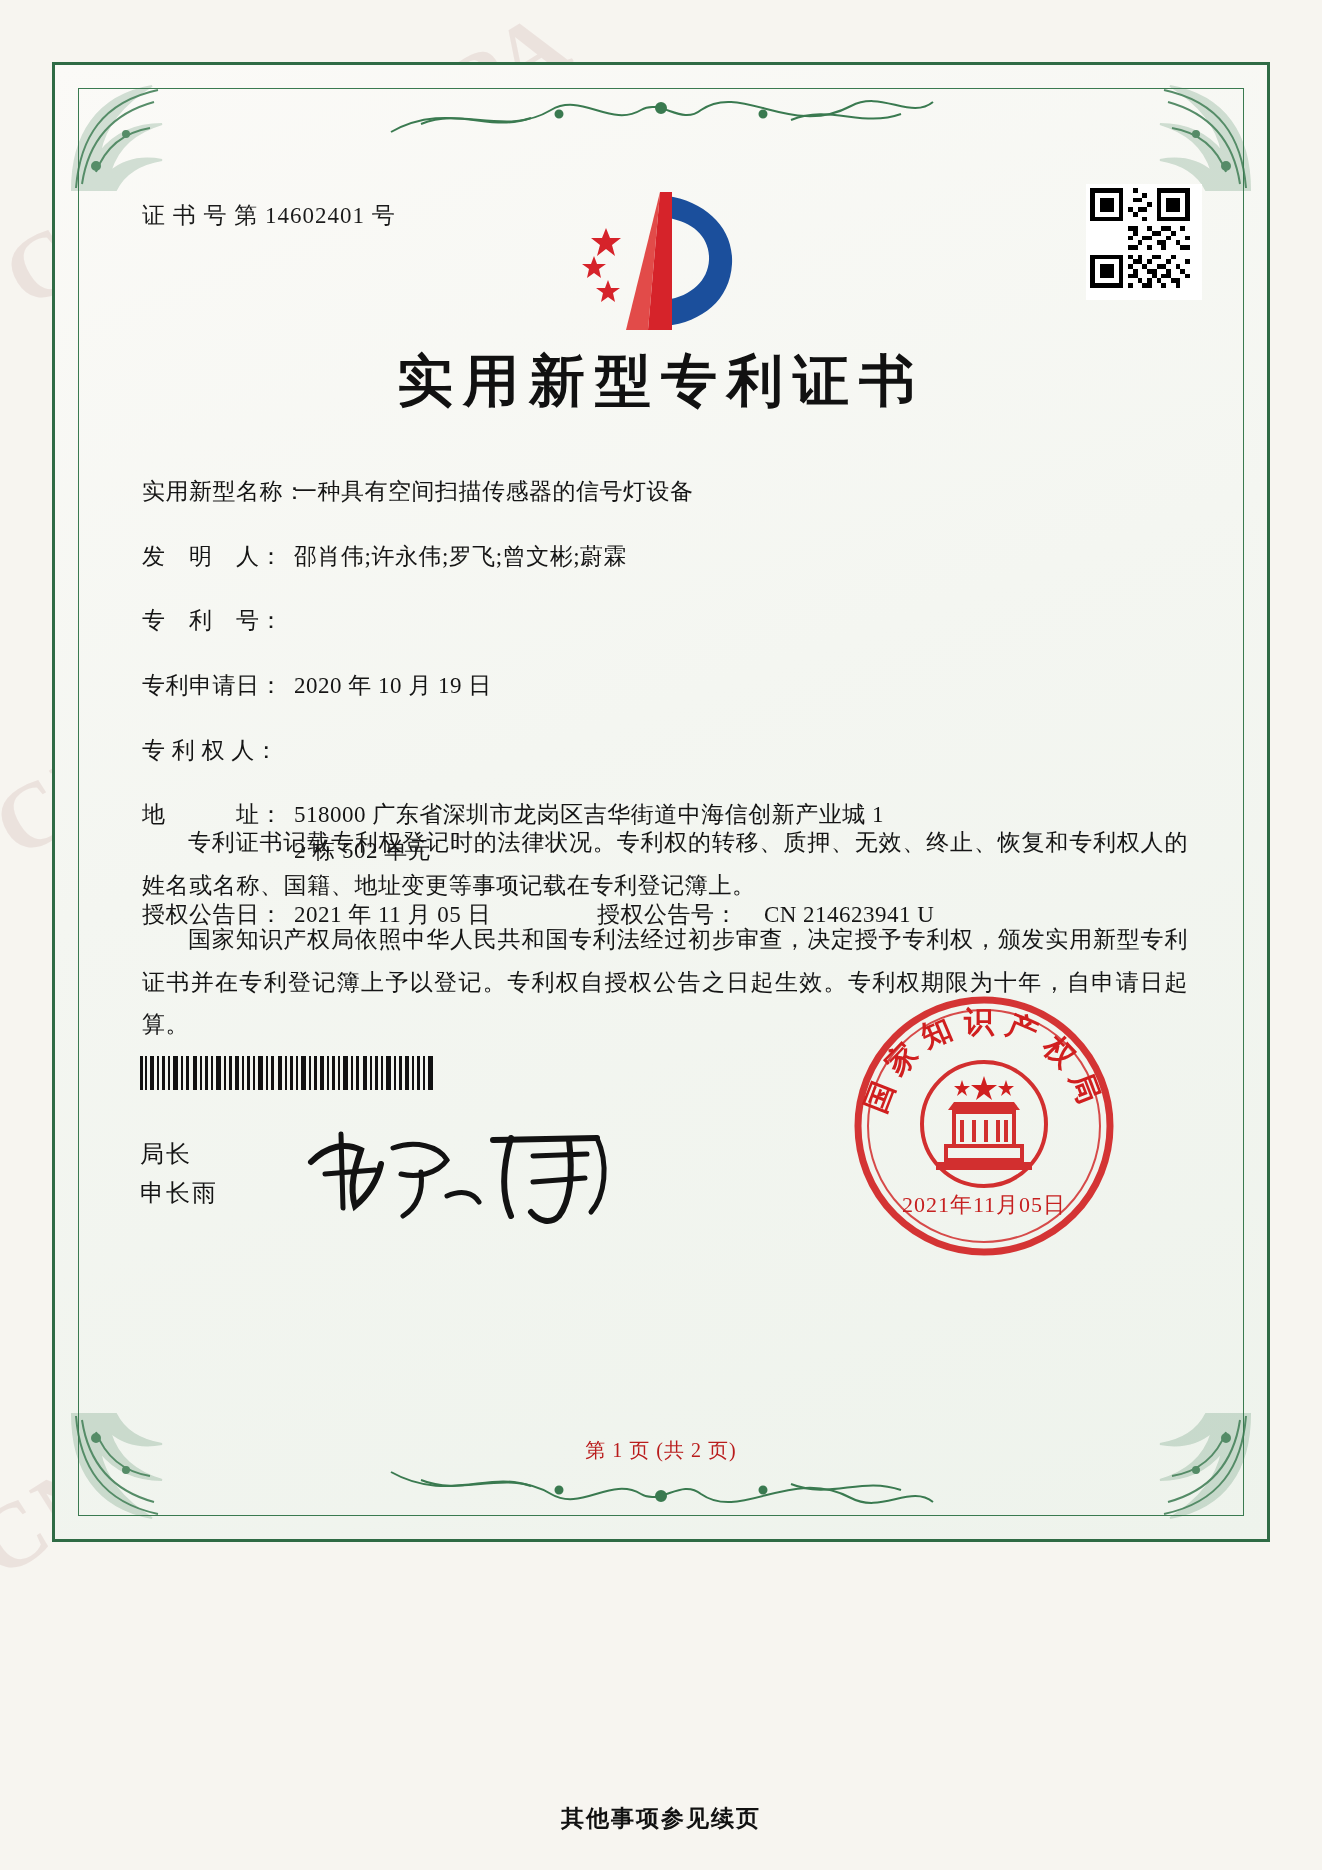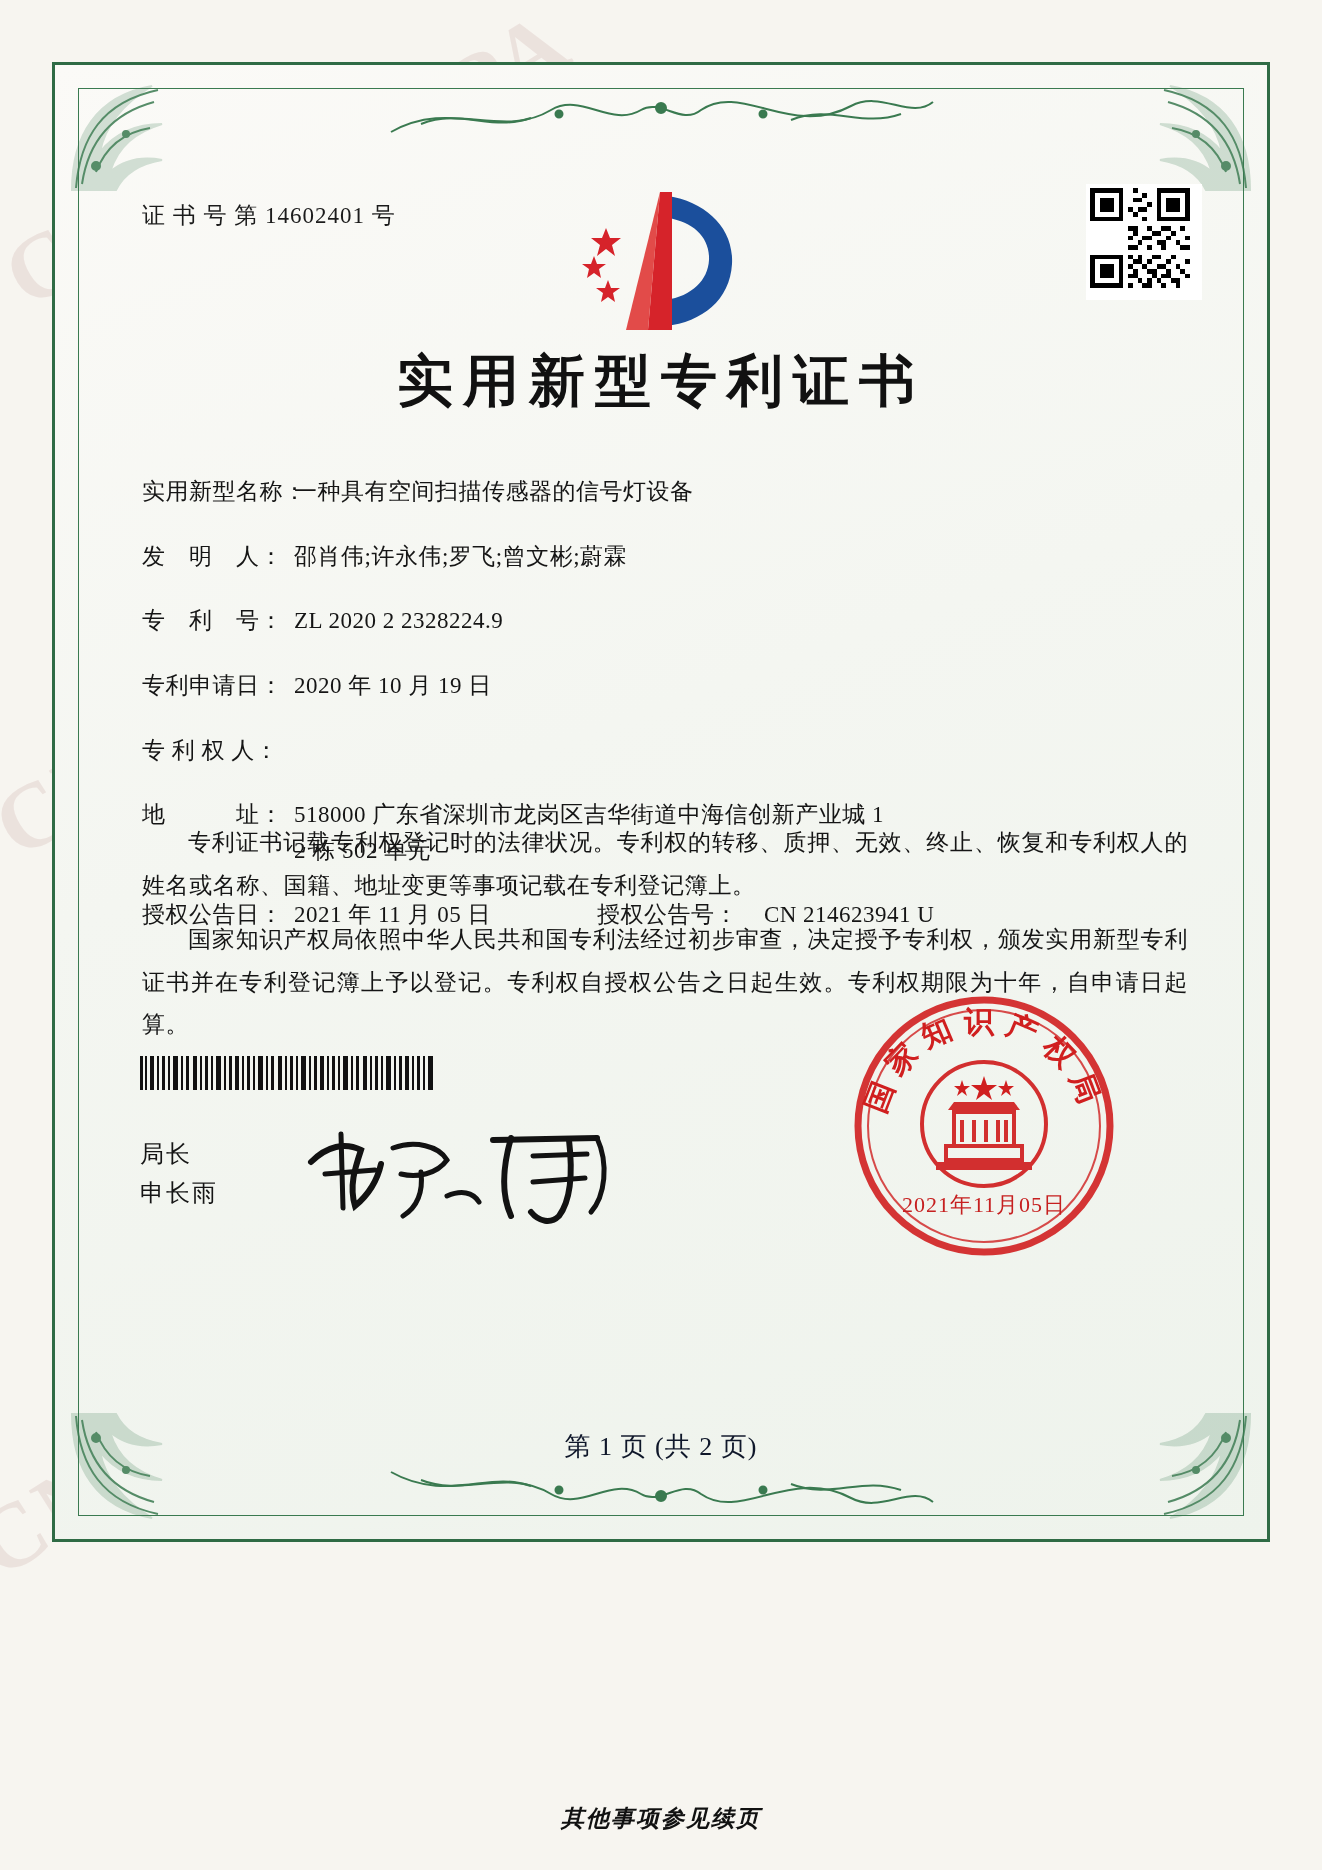--- a/index.html
+++ b/index.html
@@ -231,38 +231,37 @@
     color: #c62020;
     letter-spacing: 1px;
   }
 
   .page-no {
     position: absolute;
     left: 0;
     right: 0;
     bottom: 18px;
     text-align: center;
-    font-size: 26px;
-    color: #0f172a;
+    font-size: 20px;
+    color: #b91c1c;
     letter-spacing: 1px;
     margin-top: 41px;
   }
 
   .footnote {
     position: absolute;
     left: 0;
     right: 0;
     bottom: 36px;
     text-align: center;
     font-size: 23px;
     color: #111;
     letter-spacing: 2px;
     z-index: 2;
     font-weight: bold;
-    font-style: italic;
   }
 </style>
 </head>
 <body>
 
 <div class="watermark-layer">
   <div class="wm" style="left:-10px; top:150px; font-size:92px;">CNIPA</div>
   <div class="wm" style="left:280px; top:60px; font-size:92px;">CNIPA</div>
   <div class="wm" style="left:690px; top:420px; font-size:92px;">CNIPA</div>
   <div class="wm" style="left:-20px; top:700px; font-size:92px;">CNIPA</div>
@@ -426,21 +425,20 @@
       <div class="field-row">
         <div class="field-label">实用新型名称：</div>
         <div class="field-value">一种具有空间扫描传感器的信号灯设备</div>
       </div>
       <div class="field-row">
         <div class="field-label">发　明　人：</div>
         <div class="field-value">邵肖伟;许永伟;罗飞;曾文彬;蔚霖</div>
       </div>
       <div class="field-row">
         <div class="field-label">专　利　号：</div>
-        <div class="field-value">ZL 2020 2 2328224.9</div>
       </div>
       <div class="field-row">
         <div class="field-label">专利申请日：</div>
         <div class="field-value">2020 年 10 月 19 日</div>
       </div>
       <div class="field-row">
         <div class="field-label">专 利 权 人：</div>
       </div>
       <div class="field-row">
         <div class="field-label">地　　　址：</div>

